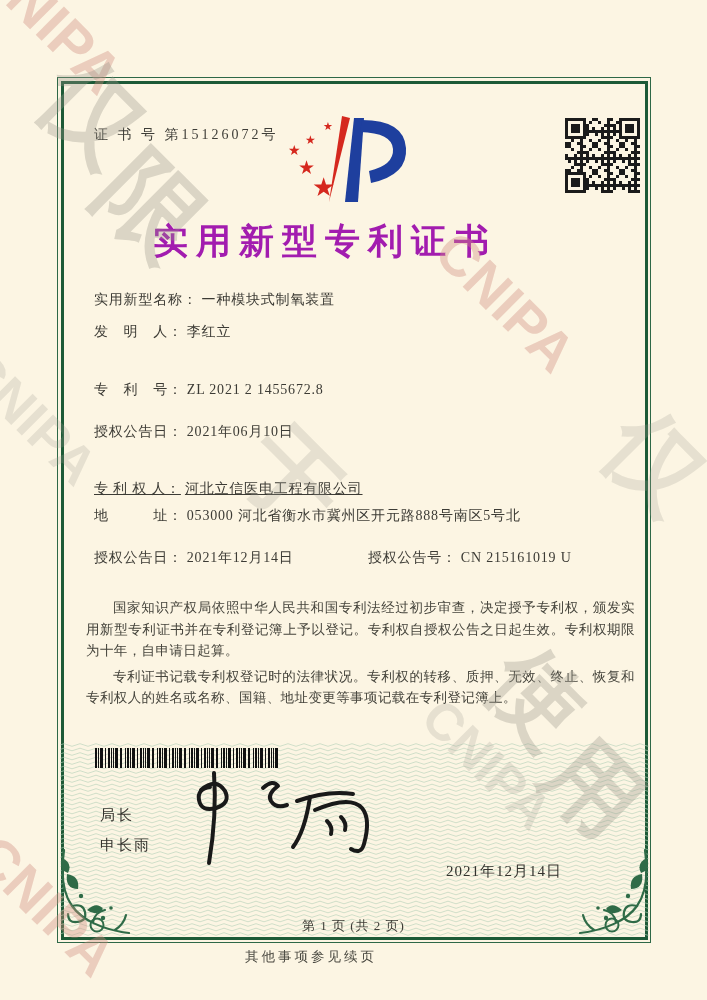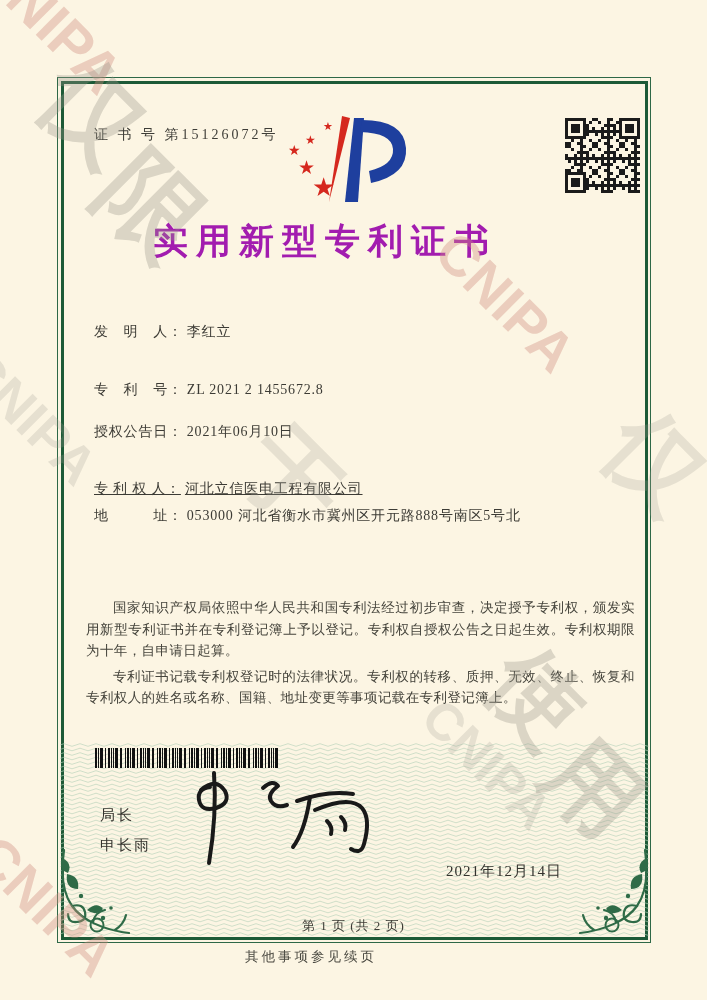--- a/index.html
+++ b/index.html
@@ -499,34 +499,41 @@
         <rect x="45" y="72" width="3" height="3"></rect>
         <rect x="63" y="72" width="3" height="3"></rect>
         <rect x="66" y="72" width="3" height="3"></rect>
         <rect x="69" y="72" width="3" height="3"></rect>
         <rect x="72" y="72" width="3" height="3"></rect>
       </g>
     </svg>
 
   <div class="title">实用新型专利证书</div>
 
+  <div class="field" style="top:291px;">
+    <span class="lbl">实用新型名称：</span><span>一种模块式制氧装置</span>
+  </div>
   <div class="field" style="top:323px;">
     <span class="lbl">发　明　人：</span><span>李红立</span>
   </div>
   <div class="field" style="top:381px;">
     <span class="lbl">专　利　号：</span><span>ZL 2021 2 1455672.8</span>
   </div>
   <div class="field" style="top:423px;">
     <span class="lbl">授权公告日：</span><span>2021年06月10日</span>
   </div>
   <div class="field" style="top:480px;text-decoration:underline;">
     <span class="lbl">专 利 权 人：</span><span>河北立信医电工程有限公司</span>
   </div>
   <div class="field" style="top:507px;">
     <span class="lbl">地　　　址：</span><span>053000 河北省衡水市冀州区开元路888号南区5号北</span>
+  </div>
+  <div class="field" style="top:549px;">
+    <span><span class="lbl">授权公告日：</span><span>2021年12月14日</span></span>
+    <span class="auth-right"><span class="lbl">授权公告号：</span><span>CN 215161019 U</span></span>
   </div>
 
   <div class="paras">
     <p>国家知识产权局依照中华人民共和国专利法经过初步审查，决定授予专利权，颁发实用新型专利证书并在专利登记簿上予以登记。专利权自授权公告之日起生效。专利权期限为十年，自申请日起算。</p>
     <p>专利证书记载专利权登记时的法律状况。专利权的转移、质押、无效、终止、恢复和专利权人的姓名或名称、国籍、地址变更等事项记载在专利登记簿上。</p>
   </div>
 
   <svg id="barcode" class="barcode" width="185" height="20" viewBox="0 0 185 20">
       <g fill="#111">
         <rect x="0" y="0" width="2" height="20"></rect>

